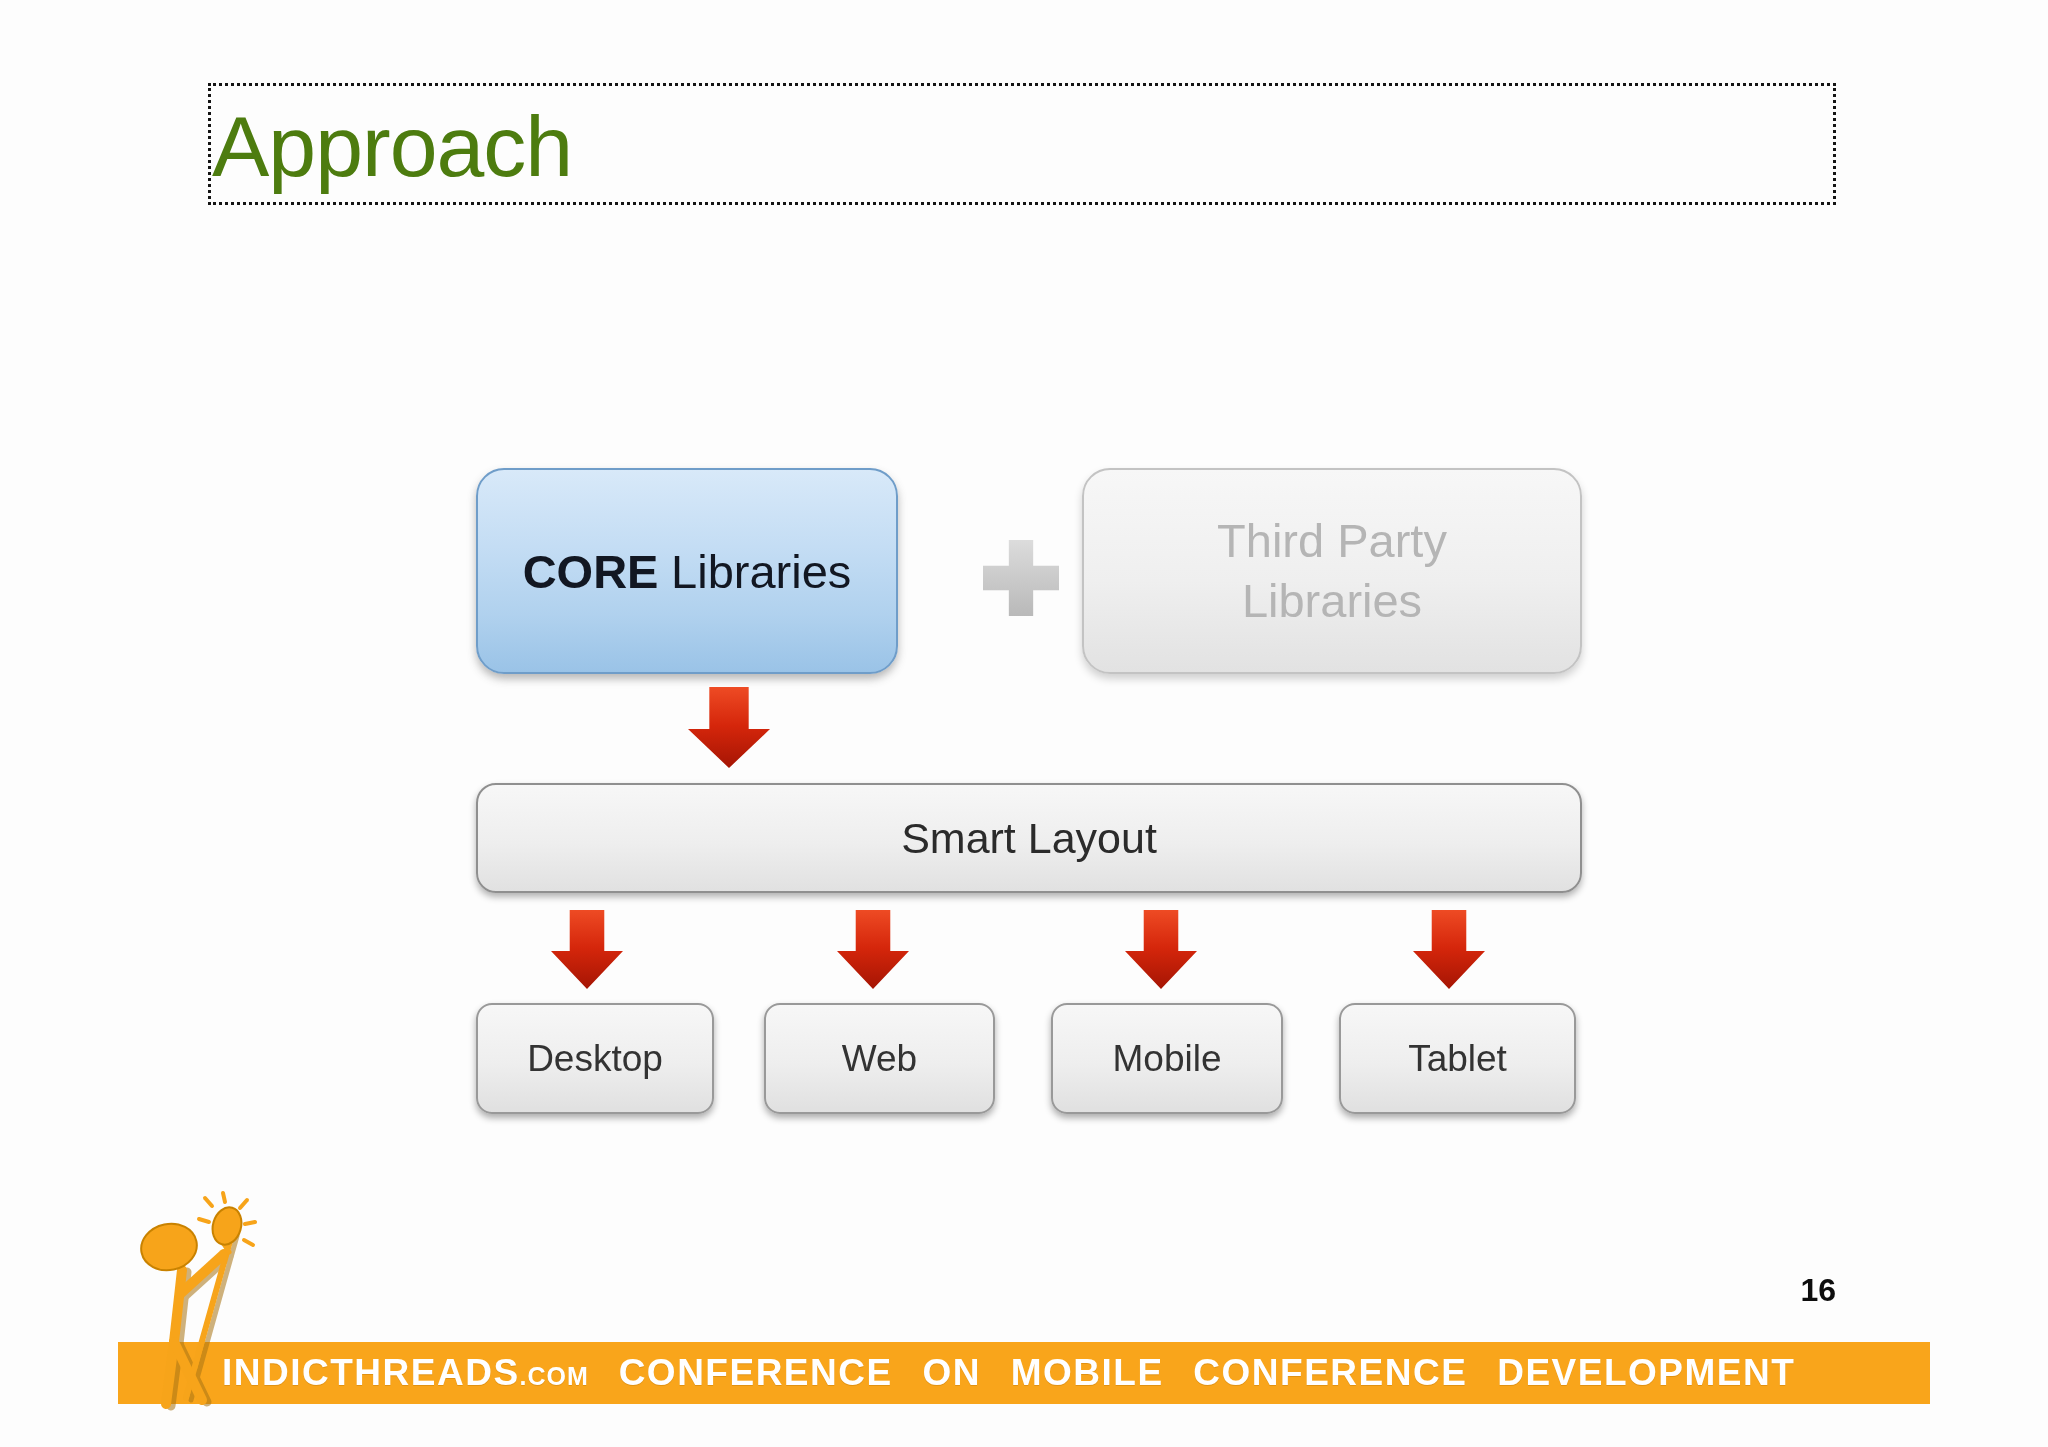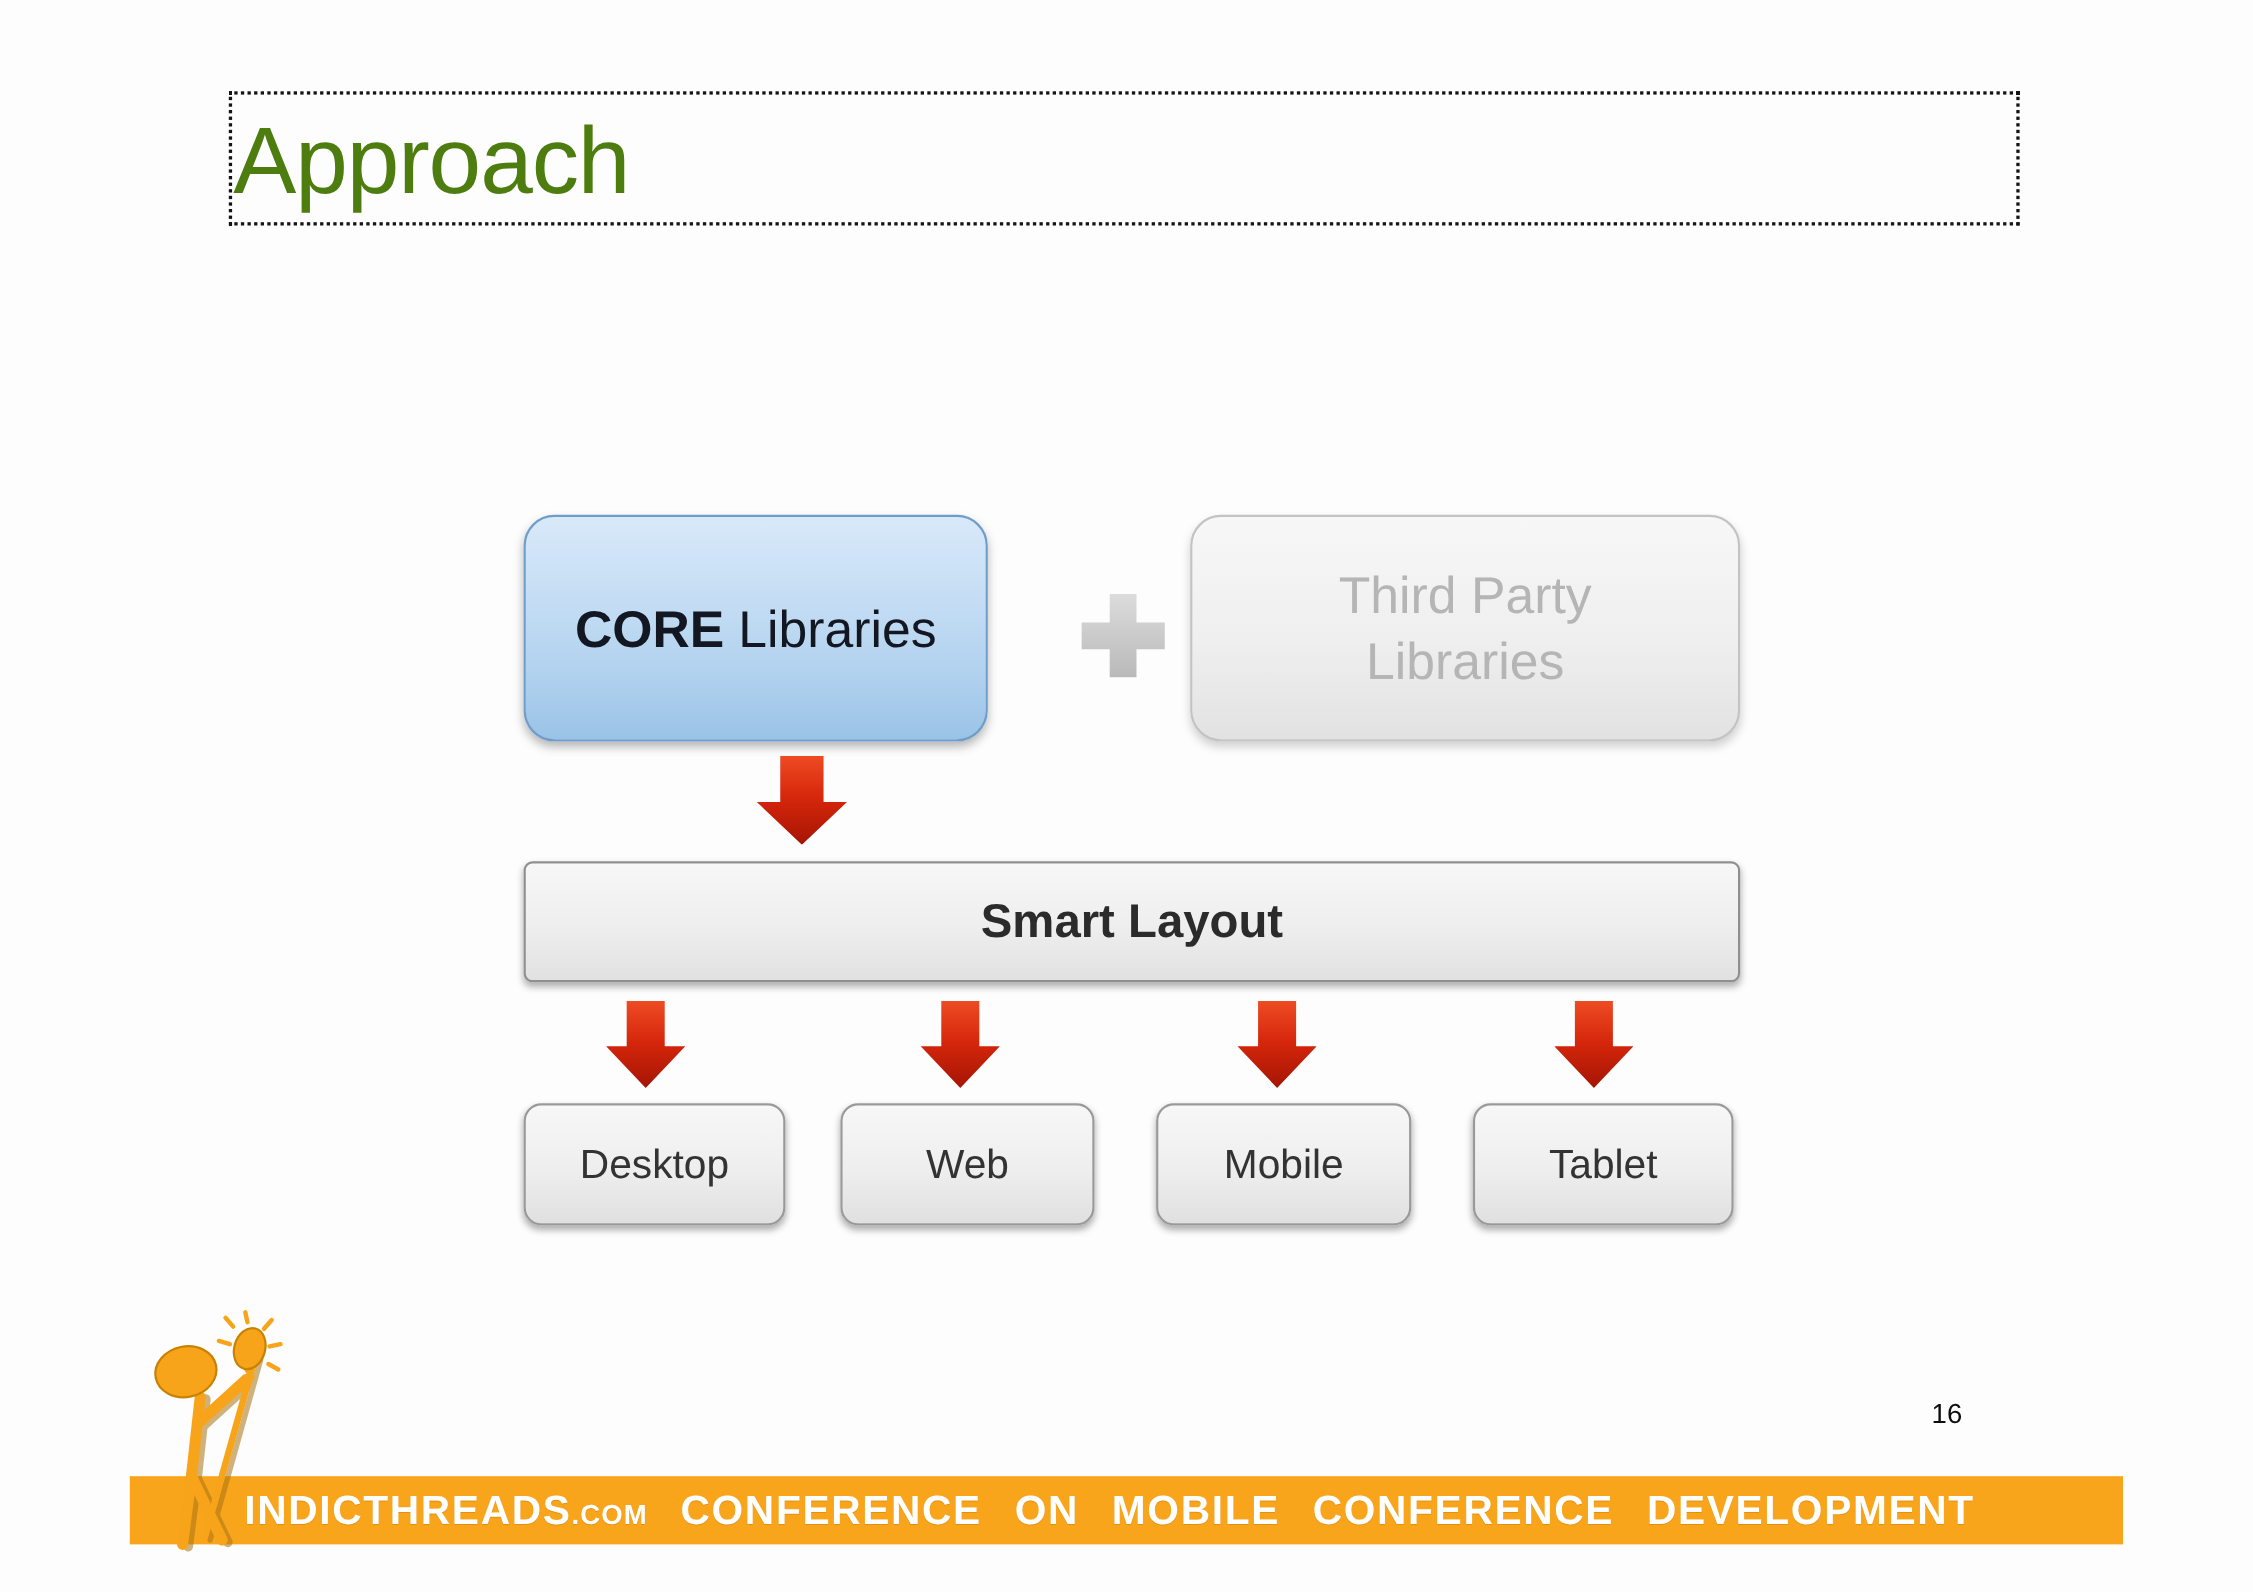--- a/index.html
+++ b/index.html
@@ -34,23 +34,22 @@
   }
   .node-gray{
     background:linear-gradient(180deg,#f7f7f7 0%,#efefef 55%,#e2e2e2 100%);
     border:2px solid #c3c3c3;
     border-radius:28px;
     box-shadow:0 5px 9px rgba(0,0,0,.18);
   }
   .node-bar{
     background:linear-gradient(180deg,#f7f7f7 0%,#eeeeee 55%,#e1e1e1 100%);
     border:2px solid #8f8f8f;
-    border-radius:8px;
+    border-radius:20px;
     box-shadow:0 4px 7px rgba(0,0,0,.3);
-    font-weight:bold;
   }
   .node-target{
     background:linear-gradient(180deg,#f7f7f7 0%,#eeeeee 55%,#e0e0e0 100%);
     border:2px solid #999999;
     border-radius:16px;
     box-shadow:0 4px 7px rgba(0,0,0,.32);
   }
 
   .core-box{left:476px;top:468px;width:422px;height:206px;}
   .core-label{font-size:47px;color:#121722;font-weight:400;}
@@ -83,21 +82,21 @@
 
   .target{top:1003px;height:111px;}
   .target-label{font-size:37px;color:#333333;}
   .t1{left:476px;width:238px;}
   .t2{left:764px;width:231px;}
   .t3{left:1051px;width:232px;}
   .t4{left:1339px;width:237px;}
 
   .page-number{
     left:1756px;top:1272px;width:80px;
-    font-size:25px;color:#0d0d0d;text-align:left;
+    font-size:32px;color:#0d0d0d;text-align:right;font-weight:bold;
   }
 
   .footer-bar{
     left:118px;top:1342px;width:1812px;height:62px;
     background:#F9A51B;
     display:flex;align-items:center;
   }
   .footer-text{
     padding-left:104px;
     color:#ffffff;font-weight:700;font-size:37px;

